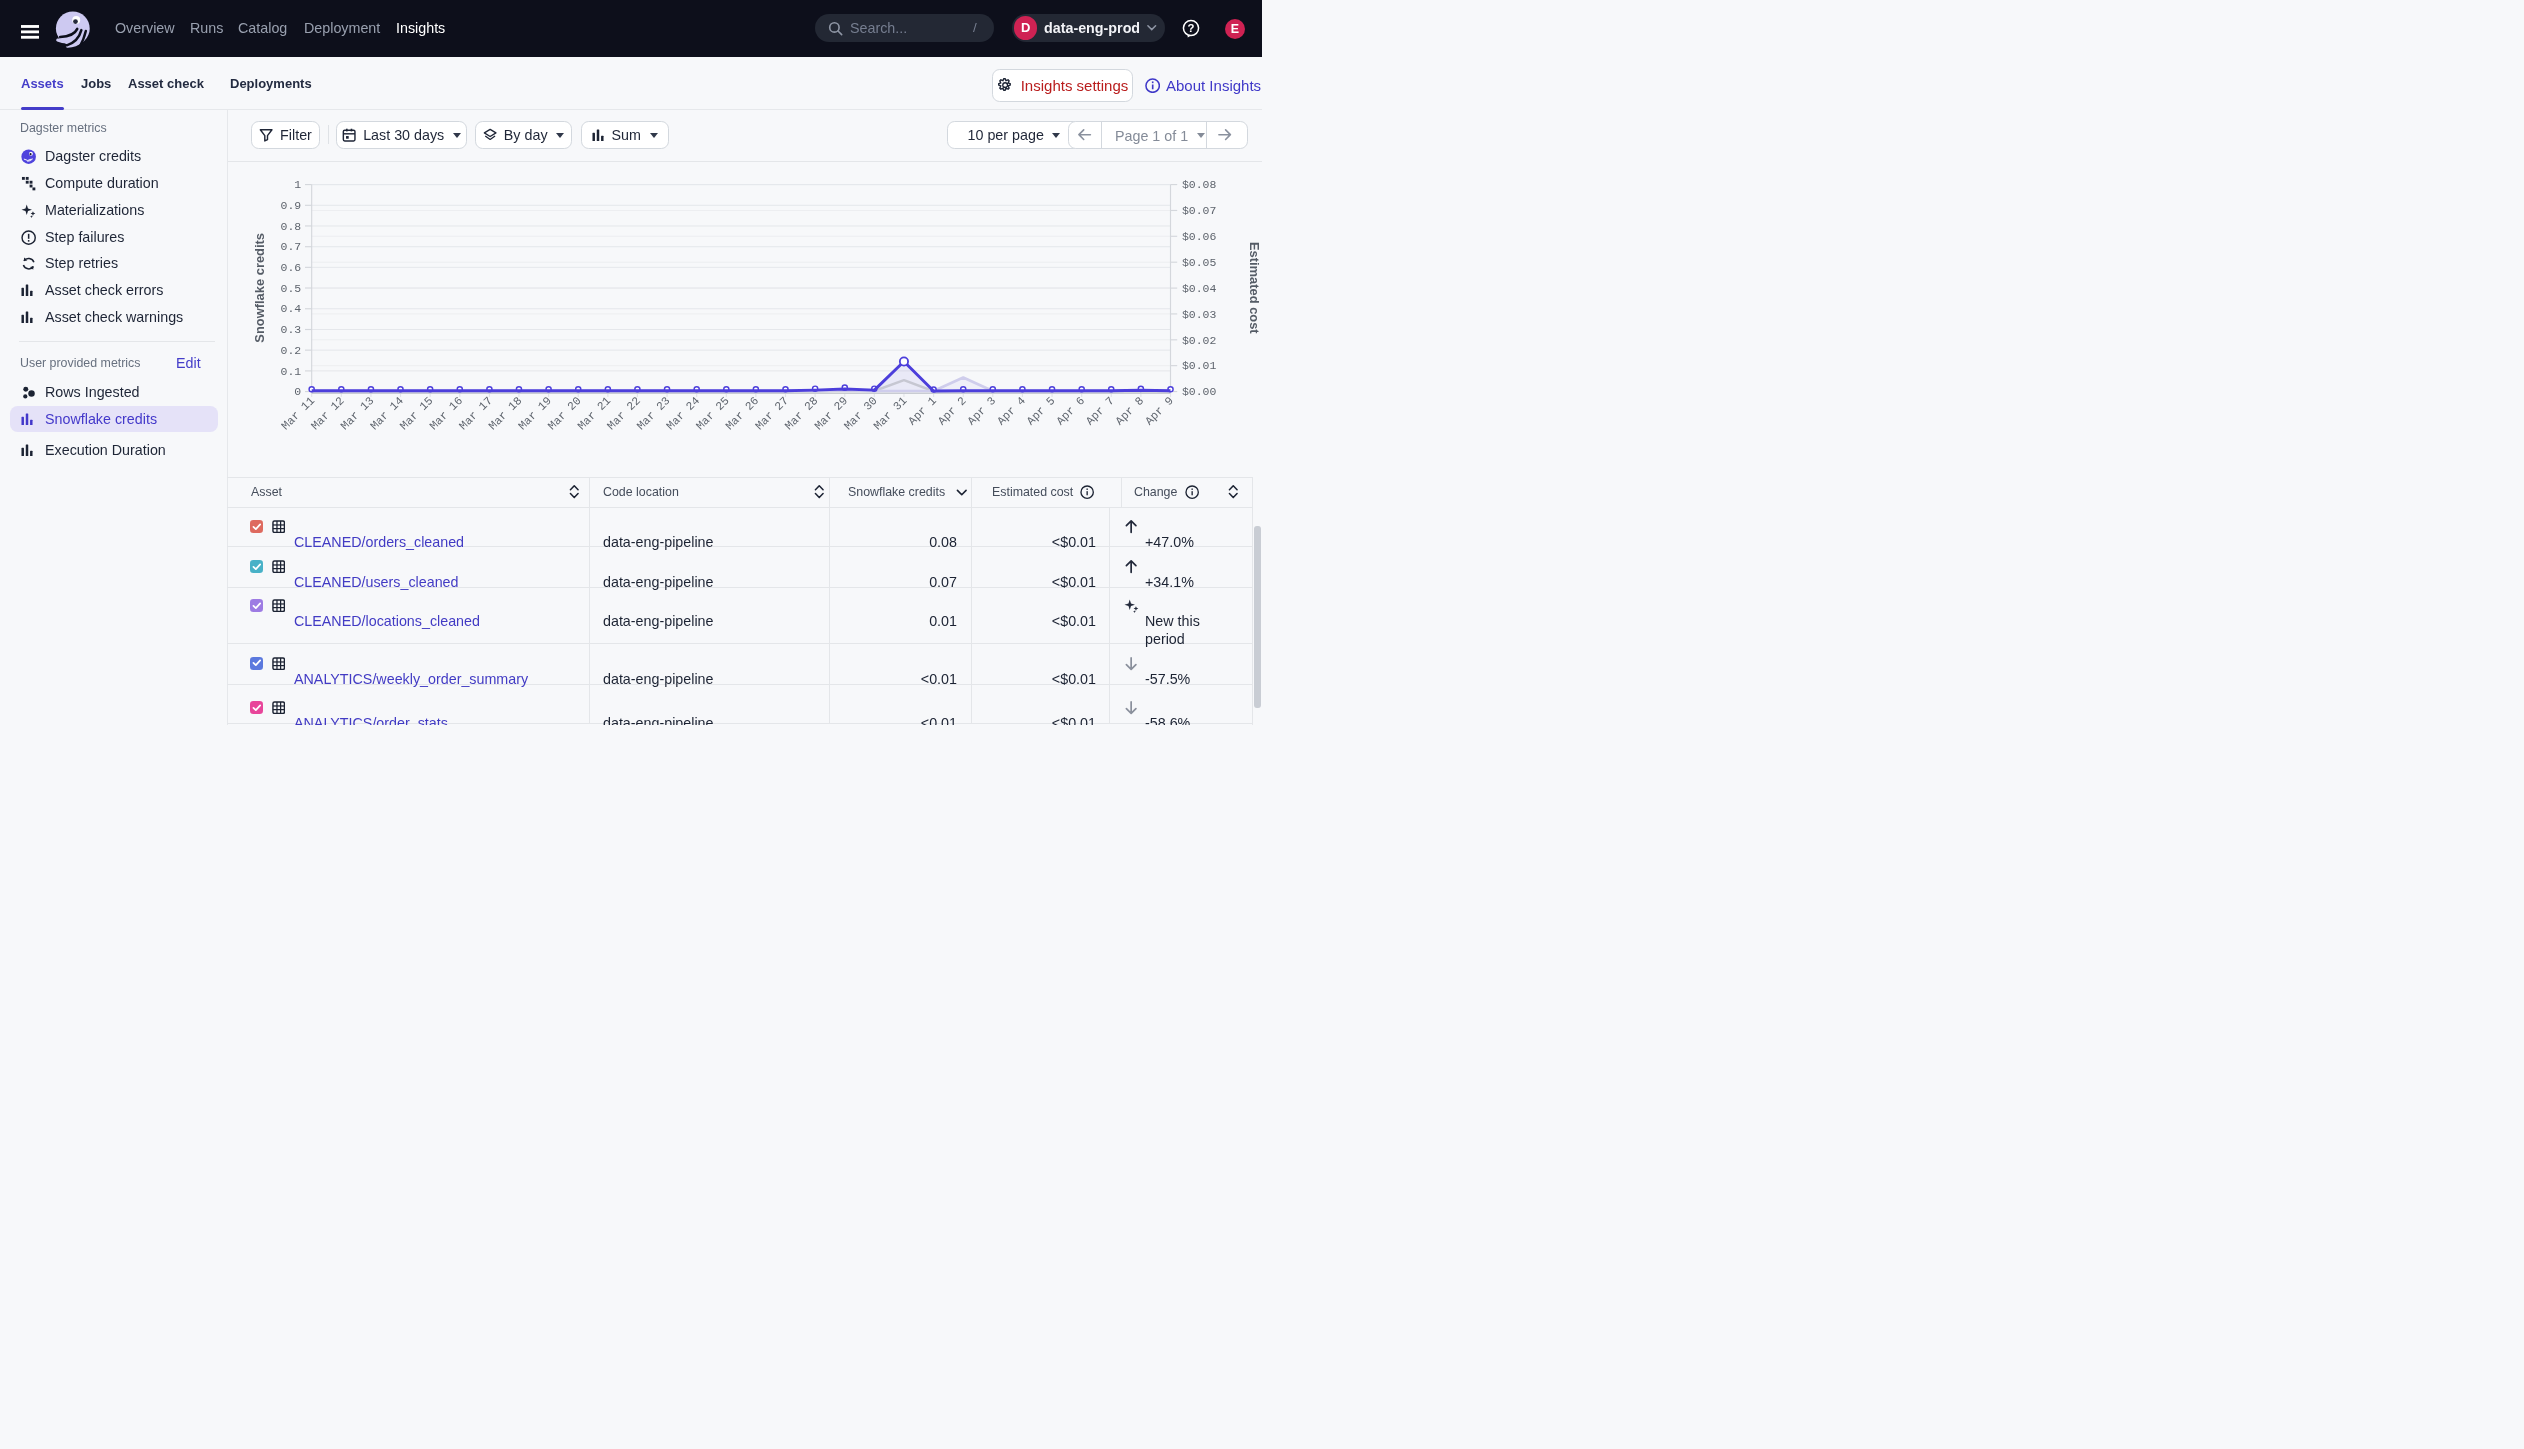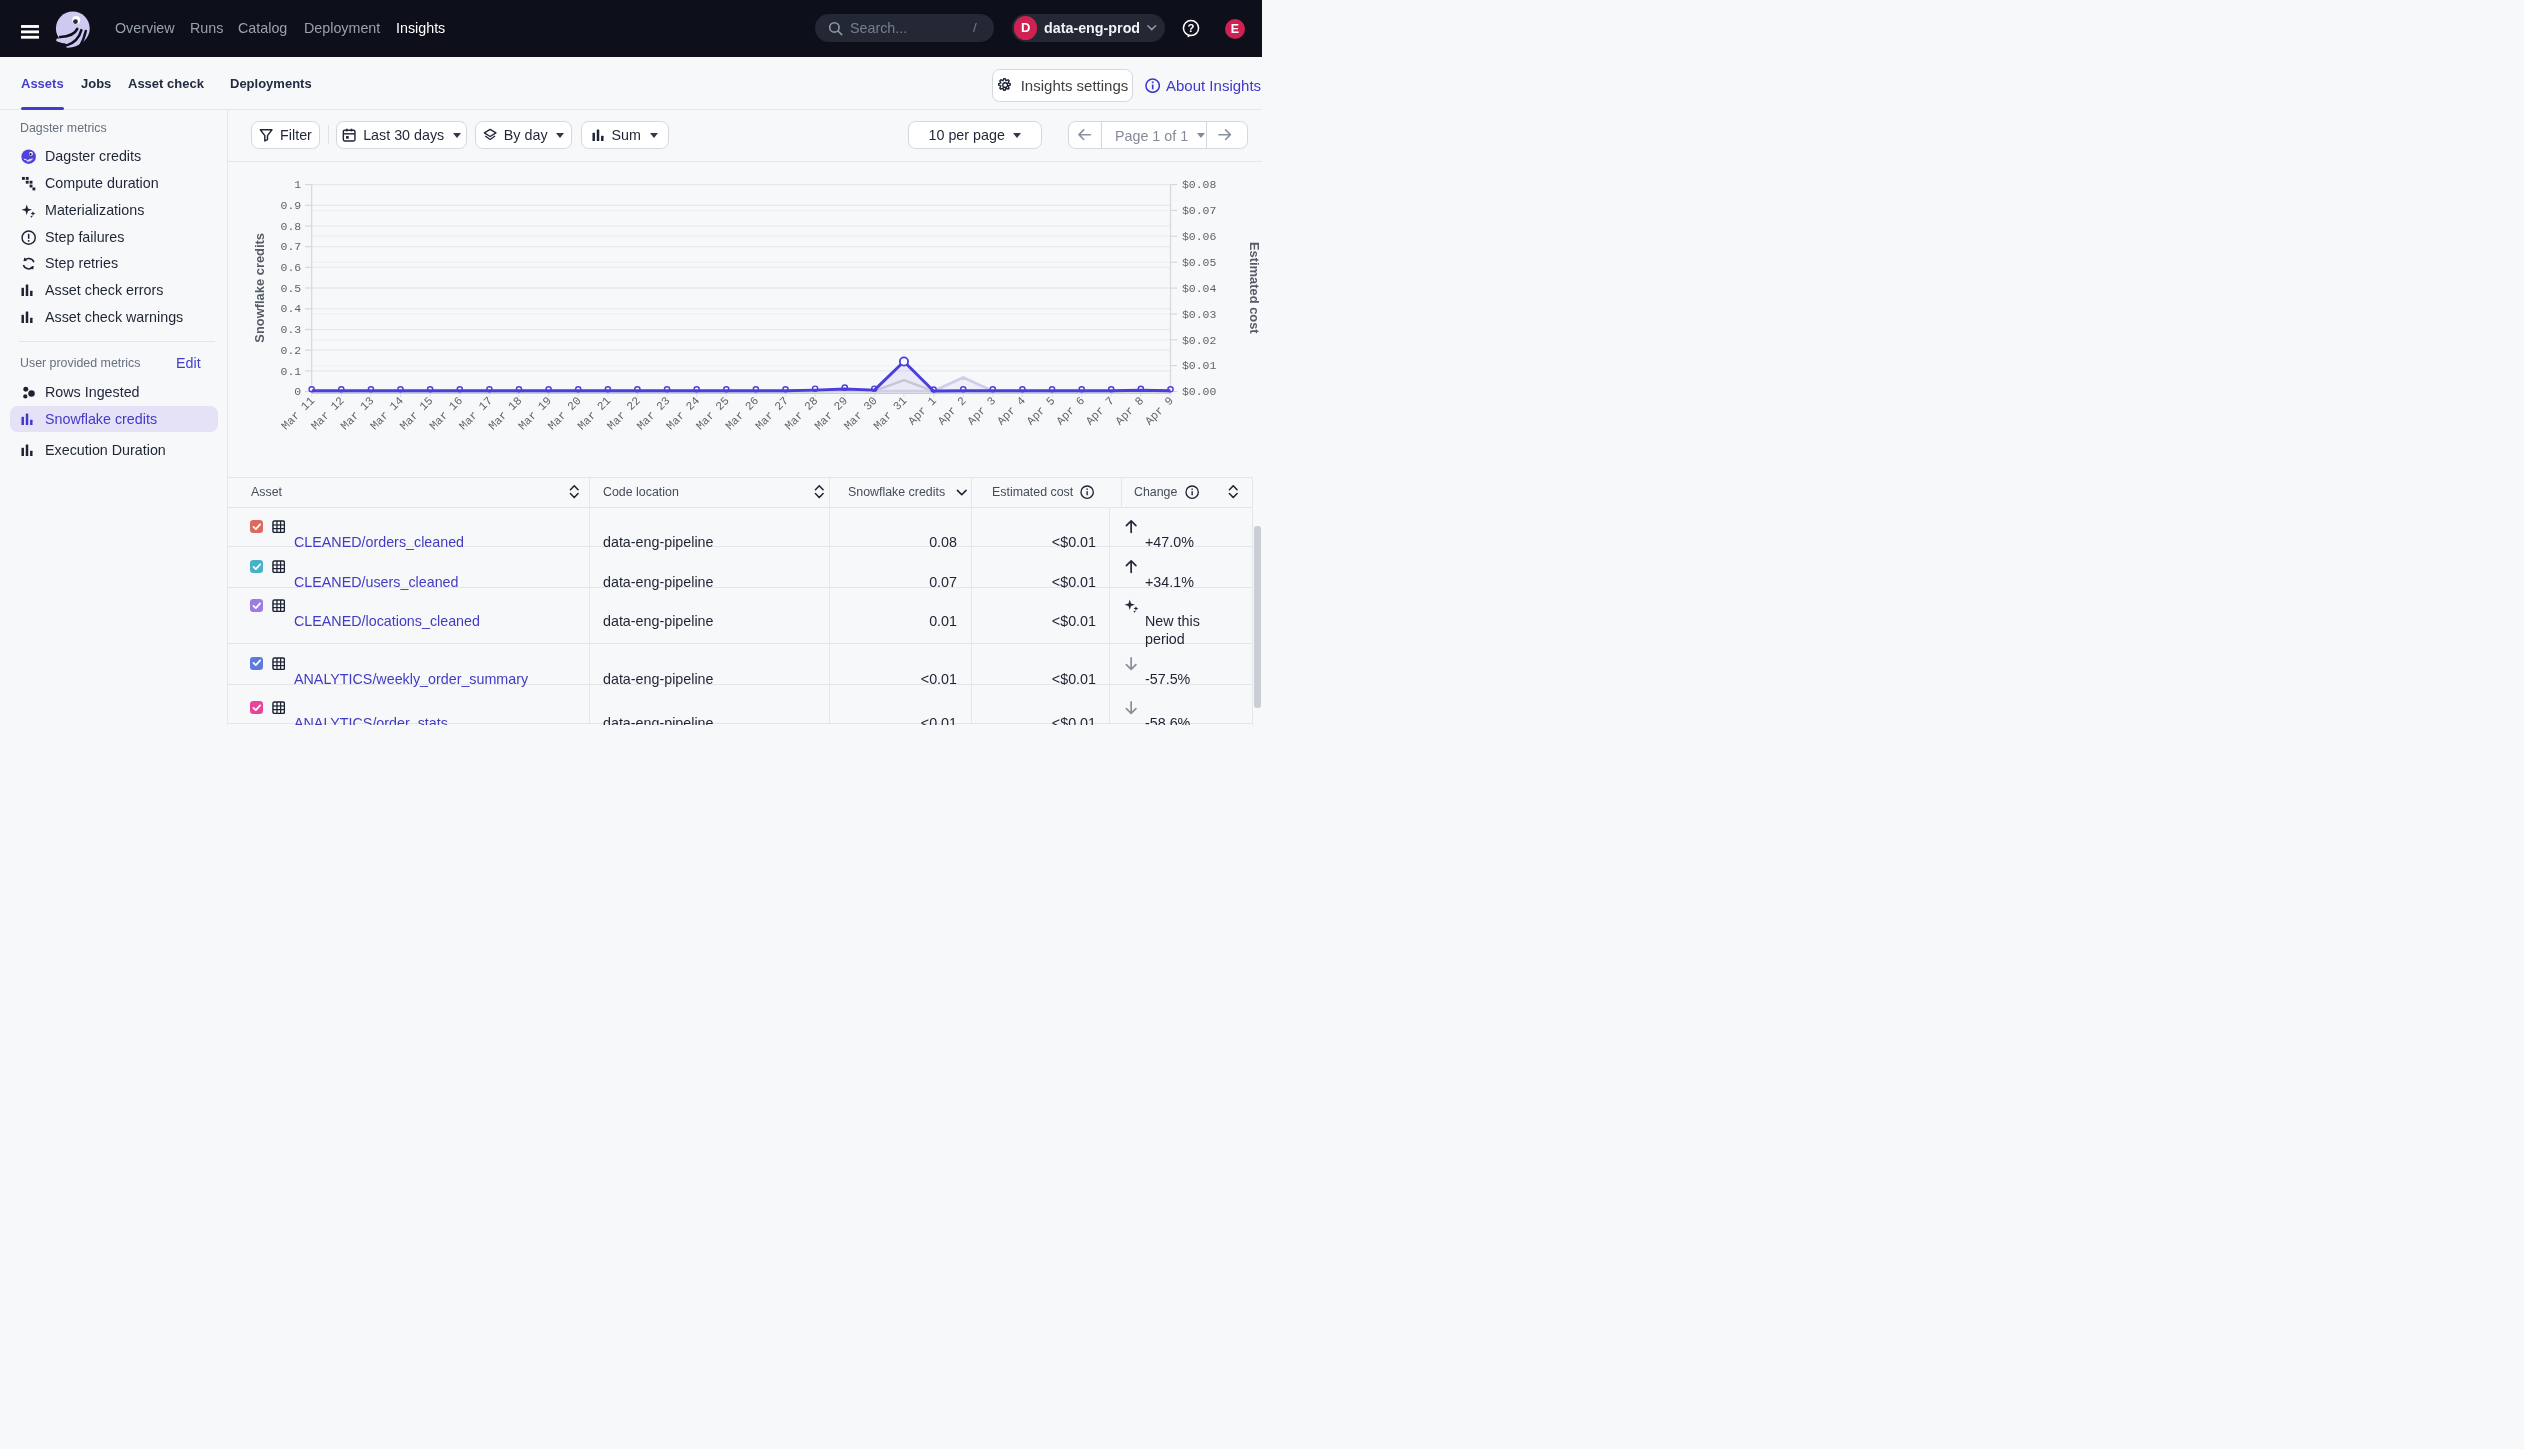--- a/index.html
+++ b/index.html
@@ -59,21 +59,21 @@
     <path d="M 6 16.8 L 6 19.6 L 9.8 17.3 Z" fill="#fff"></path>
     <text x="9.5" y="13.7" text-anchor="middle" style="font-family:'Liberation Sans',sans-serif;font-size:12px;font-weight:bold;fill:#fff">?</text>
   </svg>
 <div class="abs" style="left:1225px;top:18.6px;width:20px;height:20px;background:#CF2253;border-radius:50%;color:#fff;font-size:12.4px;font-weight:bold;text-align:center;line-height:20px">E</div>
 <div class="tabbar"></div>
 <div class="tab" style="left:21px;color:#443DC9">Assets</div>
 <div class="tab" style="left:81px">Jobs</div>
 <div class="tab" style="left:128px">Asset check</div>
 <div class="tab" style="left:230px">Deployments</div>
 <div class="abs" style="left:21px;top:107px;width:43px;height:3.3px;background:#443DC9;border-radius:1.9px"></div>
-<div class="btn" style="left:992px;top:69px;width:141px;height:33px;font-size:15px;color:#404040"><svg width="16.3" height="16.3" viewBox="0 0 24 24" style="margin-right:7.7px">
+<div class="btn" style="left:992px;top:69px;width:141px;height:33px;font-size:15px;color:#b91c1c"><svg width="16.3" height="16.3" viewBox="0 0 24 24" style="margin-right:7.7px">
       <path fill="none" stroke="#1C2434" stroke-width="2" d="M12 8.5 a3.5 3.5 0 1 0 0 7 a3.5 3.5 0 1 0 0-7 M 12 2.5 l 1.2 3 l 3.2-1.3 l 1.4 1.4 l -1.3 3.2 l 3 1.2 v 2 l -3 1.2 l 1.3 3.2 l -1.4 1.4 l -3.2 -1.3 l -1.2 3 h -2 l -1.2 -3 l -3.2 1.3 l -1.4 -1.4 l 1.3 -3.2 l -3 -1.2 v -2 l 3 -1.2 l -1.3 -3.2 l 1.4 -1.4 l 3.2 1.3 l 1.2 -3 Z"></path>
     </svg>Insights settings</div>
 <svg class="abs" style="left:1145px;top:78px" width="15.3" height="15.3" viewBox="0 0 16 16">
     <circle cx="8" cy="8" r="7" fill="none" stroke="#3F38C8" stroke-width="1.6"></circle>
     <rect x="7.2" y="6.8" width="1.7" height="5" fill="#3F38C8"></rect>
     <rect x="7.2" y="3.6" width="1.7" height="1.8" fill="#3F38C8"></rect>
   </svg>
 <div class="abs" style="left:1166px;top:77px;font-size:15px;color:#3F38C8">About Insights</div>
 <div class="sideborder"></div>
 <div class="abs" style="left:20px;top:121px;font-size:12.4px;color:#67707F">Dagster metrics</div>
@@ -162,21 +162,21 @@
     </svg>Last 30 days<span class="caret"></span></div>
 <div class="btn" style="left:475px;top:121px;width:97px;height:28px"><svg width="14.3" height="14.3" viewBox="0 0 16 16" style="margin-right:6.7px">
       <path d="M 8 1.5 L 14.5 5.5 L 8 9.5 L 1.5 5.5 Z" fill="none" stroke="#1F2637" stroke-width="1.5" stroke-linejoin="round"></path>
       <path d="M 2.5 9 L 8 12.8 L 13.5 9" fill="none" stroke="#1F2637" stroke-width="1.5" stroke-linejoin="round"></path>
     </svg>By day<span class="caret"></span></div>
 <div class="btn" style="left:581px;top:121px;width:88px;height:28px"><svg style="margin-right:6.7px" width="12.4" height="12.4" viewBox="0 0 13 13">
       <rect x="0.5" y="4" width="2.6" height="9" rx="0.6" fill="#1C2333"></rect>
       <rect x="5" y="0.5" width="2.6" height="12.5" rx="0.6" fill="#1C2333"></rect>
       <rect x="9.5" y="7" width="2.6" height="6" rx="0.6" fill="#1C2333"></rect>
     </svg>Sum<span class="caret"></span></div>
-<div class="btn" style="left:908px;top:121px;width:134px;height:28px">10 per page<span class="caret"></span></div>
+<div class="btn" style="left:947px;top:121px;width:134px;height:28px">10 per page<span class="caret"></span></div>
 <div class="abs" style="left:1068px;top:121px;width:180px;height:28px;background:#fff;border:1px solid #D3D8DE;border-radius:7.7px"></div>
 <div class="abs" style="left:1101px;top:121px;width:1px;height:28px;background:#D3D8DE"></div>
 <div class="abs" style="left:1206px;top:121px;width:1px;height:28px;background:#D3D8DE"></div>
 <svg class="abs" style="left:1077px;top:128px" width="15.3" height="13.4" viewBox="0 0 16 14">
     <path d="M 7 2 L 2 7 L 7 12 M 2 7 L 14 7" stroke="#8A919E" stroke-width="1.7" fill="none" stroke-linecap="round" stroke-linejoin="round"></path>
   </svg>
 <div class="abs" style="left:1115px;top:128px;font-size:14.3px;color:#848B98">Page 1 of 1</div>
 <span class="caret abs" style="left:1188px;top:133px;border-top-color:#848B98"></span>
 <svg class="abs" style="left:1217px;top:128px" width="15.3" height="13.4" viewBox="0 0 16 14">
     <path d="M 9 2 L 14 7 L 9 12 M 14 7 L 2 7" stroke="#8A919E" stroke-width="1.7" fill="none" stroke-linecap="round" stroke-linejoin="round"></path>

